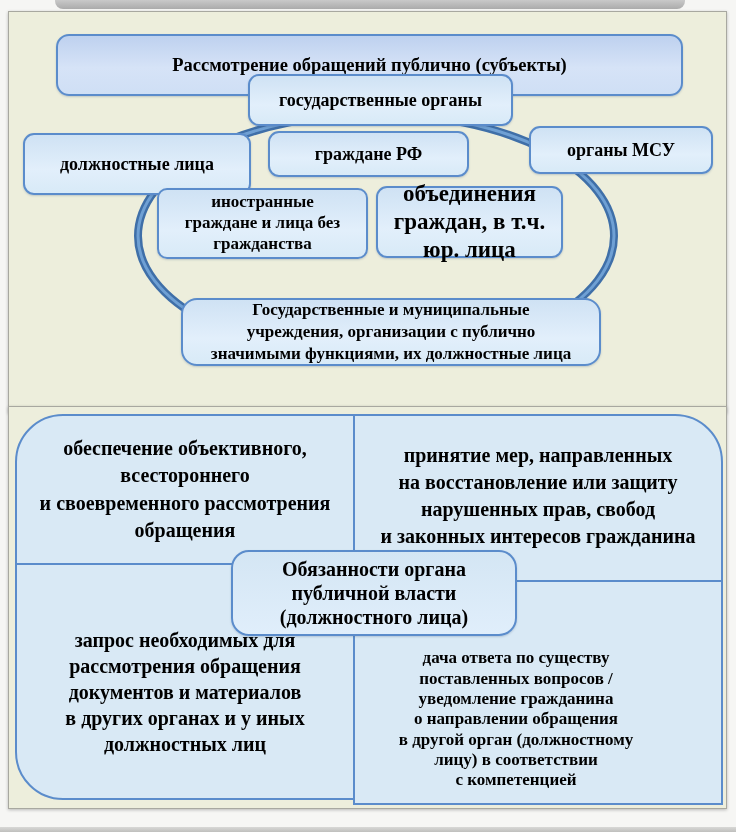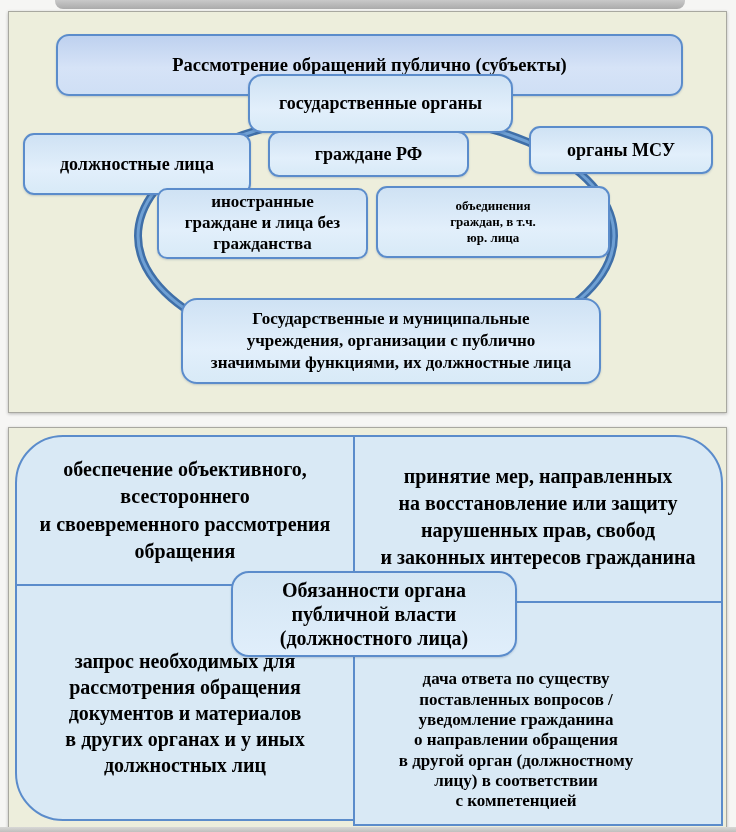--- a/index.html
+++ b/index.html
@@ -33,29 +33,29 @@
     position:absolute;left:55px;top:0;width:630px;height:9px;
     background:linear-gradient(180deg,#c9c9c9,#ababab);
     border-radius:0 0 8px 8px;
   }
   #ellipse-svg{position:absolute;left:0;top:0;}
   #title-box{
     left:47px;top:22px;width:627px;height:62px;
     background:linear-gradient(180deg,#bed1ef 0%,#d6e3f7 55%,#cfdff5 100%);
     border-radius:13px;font-size:18.5px;
   }
-  #box-gov-organs{left:239px;top:62px;width:265px;height:59px;font-size:18px;border-radius:14px;}
+  #box-gov-organs{left:239px;top:62px;width:265px;height:52px;font-size:18px;}
   #box-officials{left:14px;top:121px;width:228px;height:62px;font-size:18px;}
   #box-citizens{left:259px;top:119px;width:201px;height:46px;font-size:18px;}
   #box-msu{left:520px;top:114px;width:184px;height:48px;font-size:18px;}
   #box-foreign{left:148px;top:176px;width:211px;height:71px;font-size:17px;line-height:1.22;border-radius:10px;}
-  #box-associations{left:367px;top:174px;width:234px;height:72px;font-size:13px;line-height:1.22;}
-  #box-institutions{left:172px;top:286px;width:420px;height:86px;font-size:17px;line-height:1.28;border-radius:16px;}
+  #box-associations{left:367px;top:174px;width:187px;height:72px;font-size:23px;line-height:1.22;}
+  #box-institutions{left:172px;top:286px;width:420px;height:68px;font-size:17px;line-height:1.28;border-radius:16px;}
   
-  #bottom-panel{top:427px;height:403px;padding-left:10px;}
+  #bottom-panel{top:406px;height:403px;padding-left:10px;}
   #duties-container{
     position:absolute;left:6px;top:7px;width:708px;height:386px;
     background:#d9e9f5;border:2px solid #5b8ccb;border-radius:48px;
     box-sizing:border-box;
   }
   .divider{position:absolute;background:#5b8ccb;}
   #divider-vertical{left:344px;top:9px;width:2px;height:389px;}
   #divider-left{left:8px;top:156px;width:338px;height:2px;}
   #divider-right{left:346px;top:173px;width:366px;height:2px;}
   #cell-bottom-right-extension{

